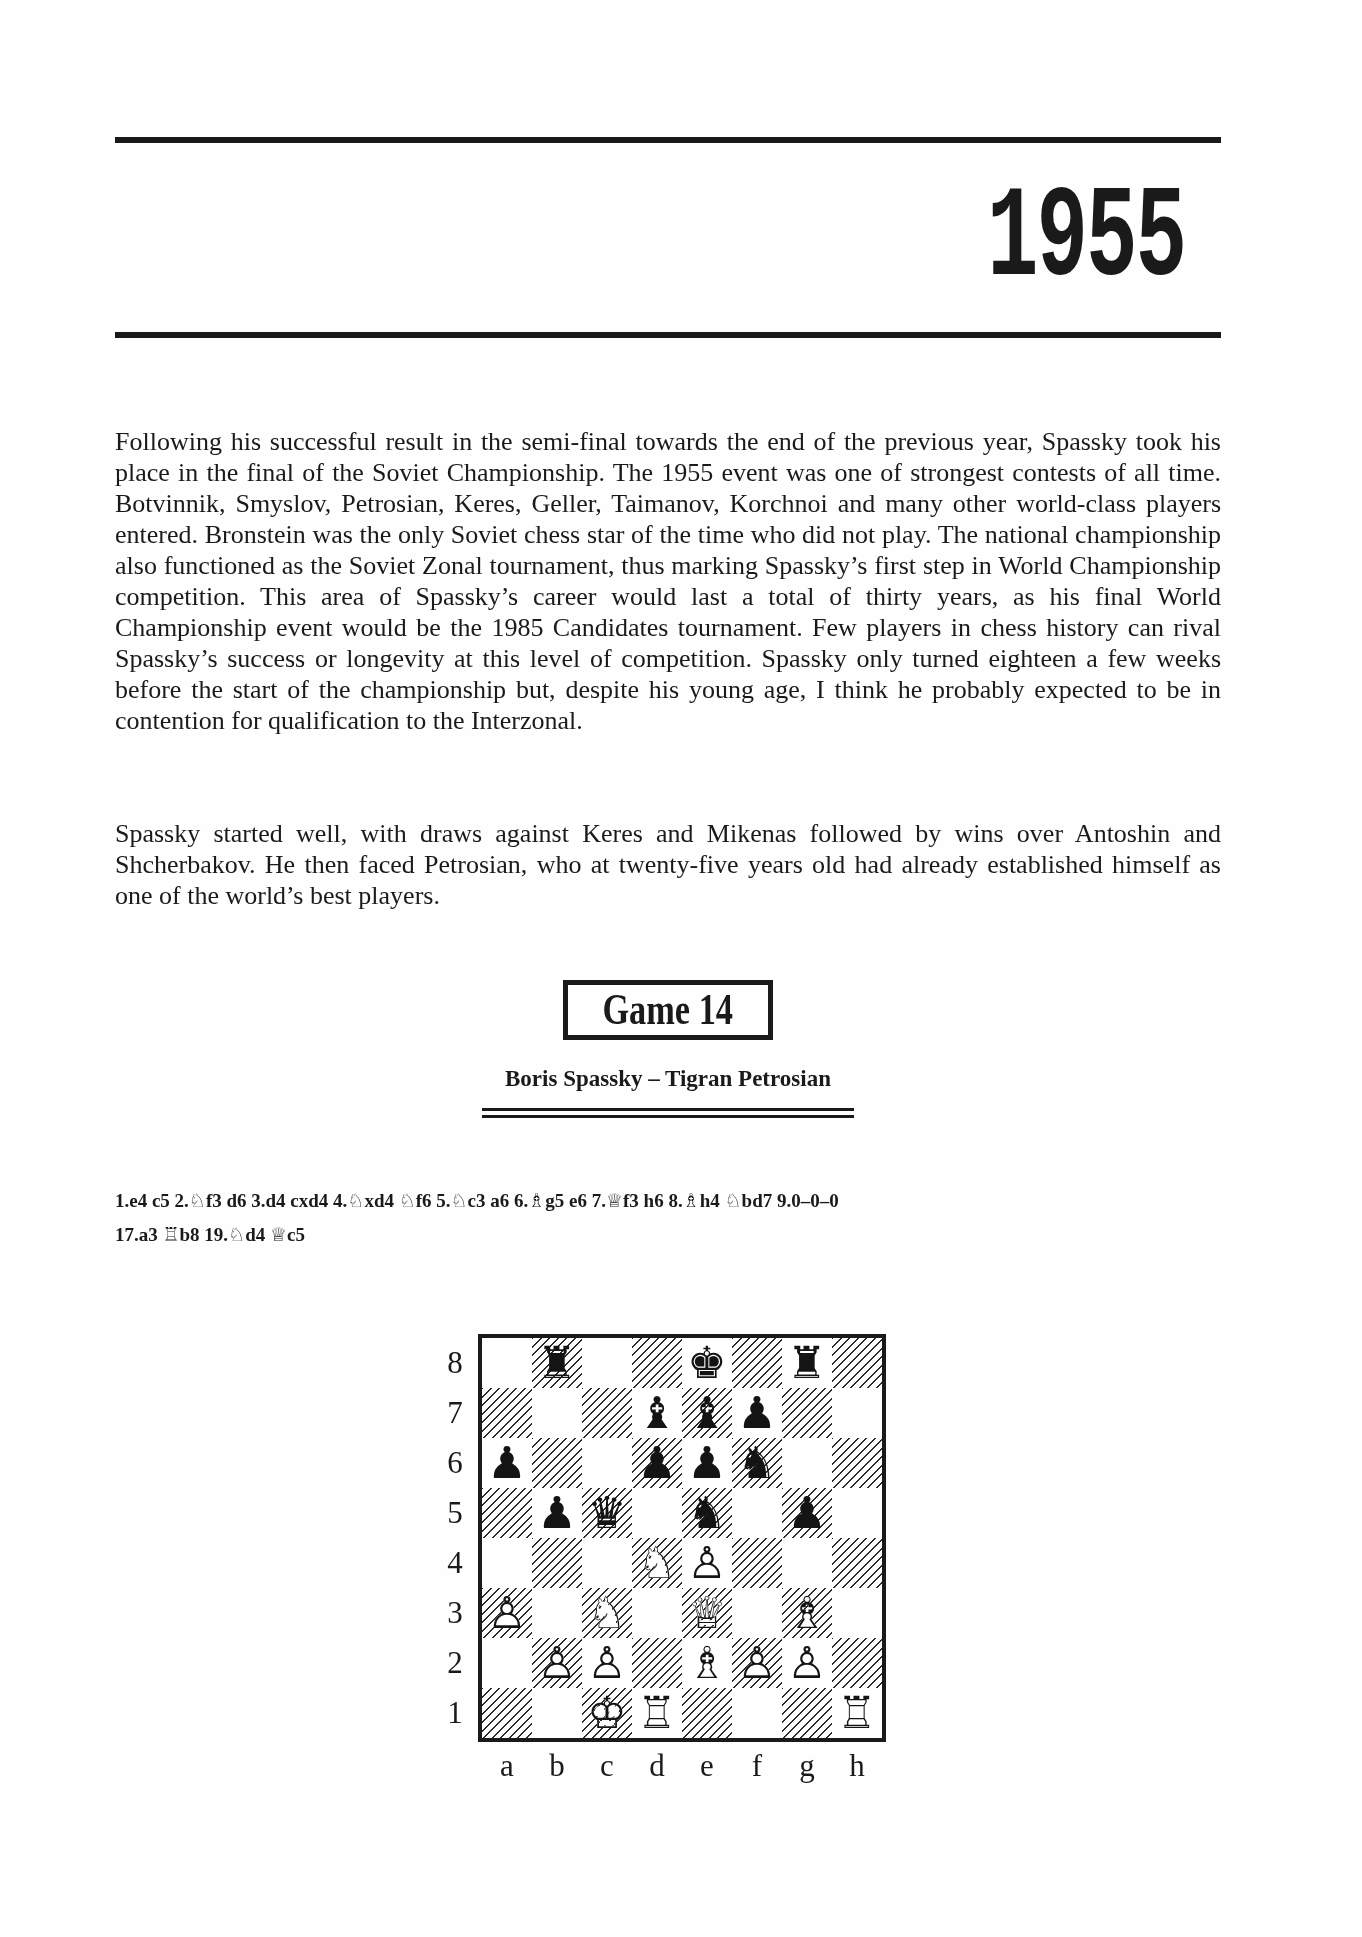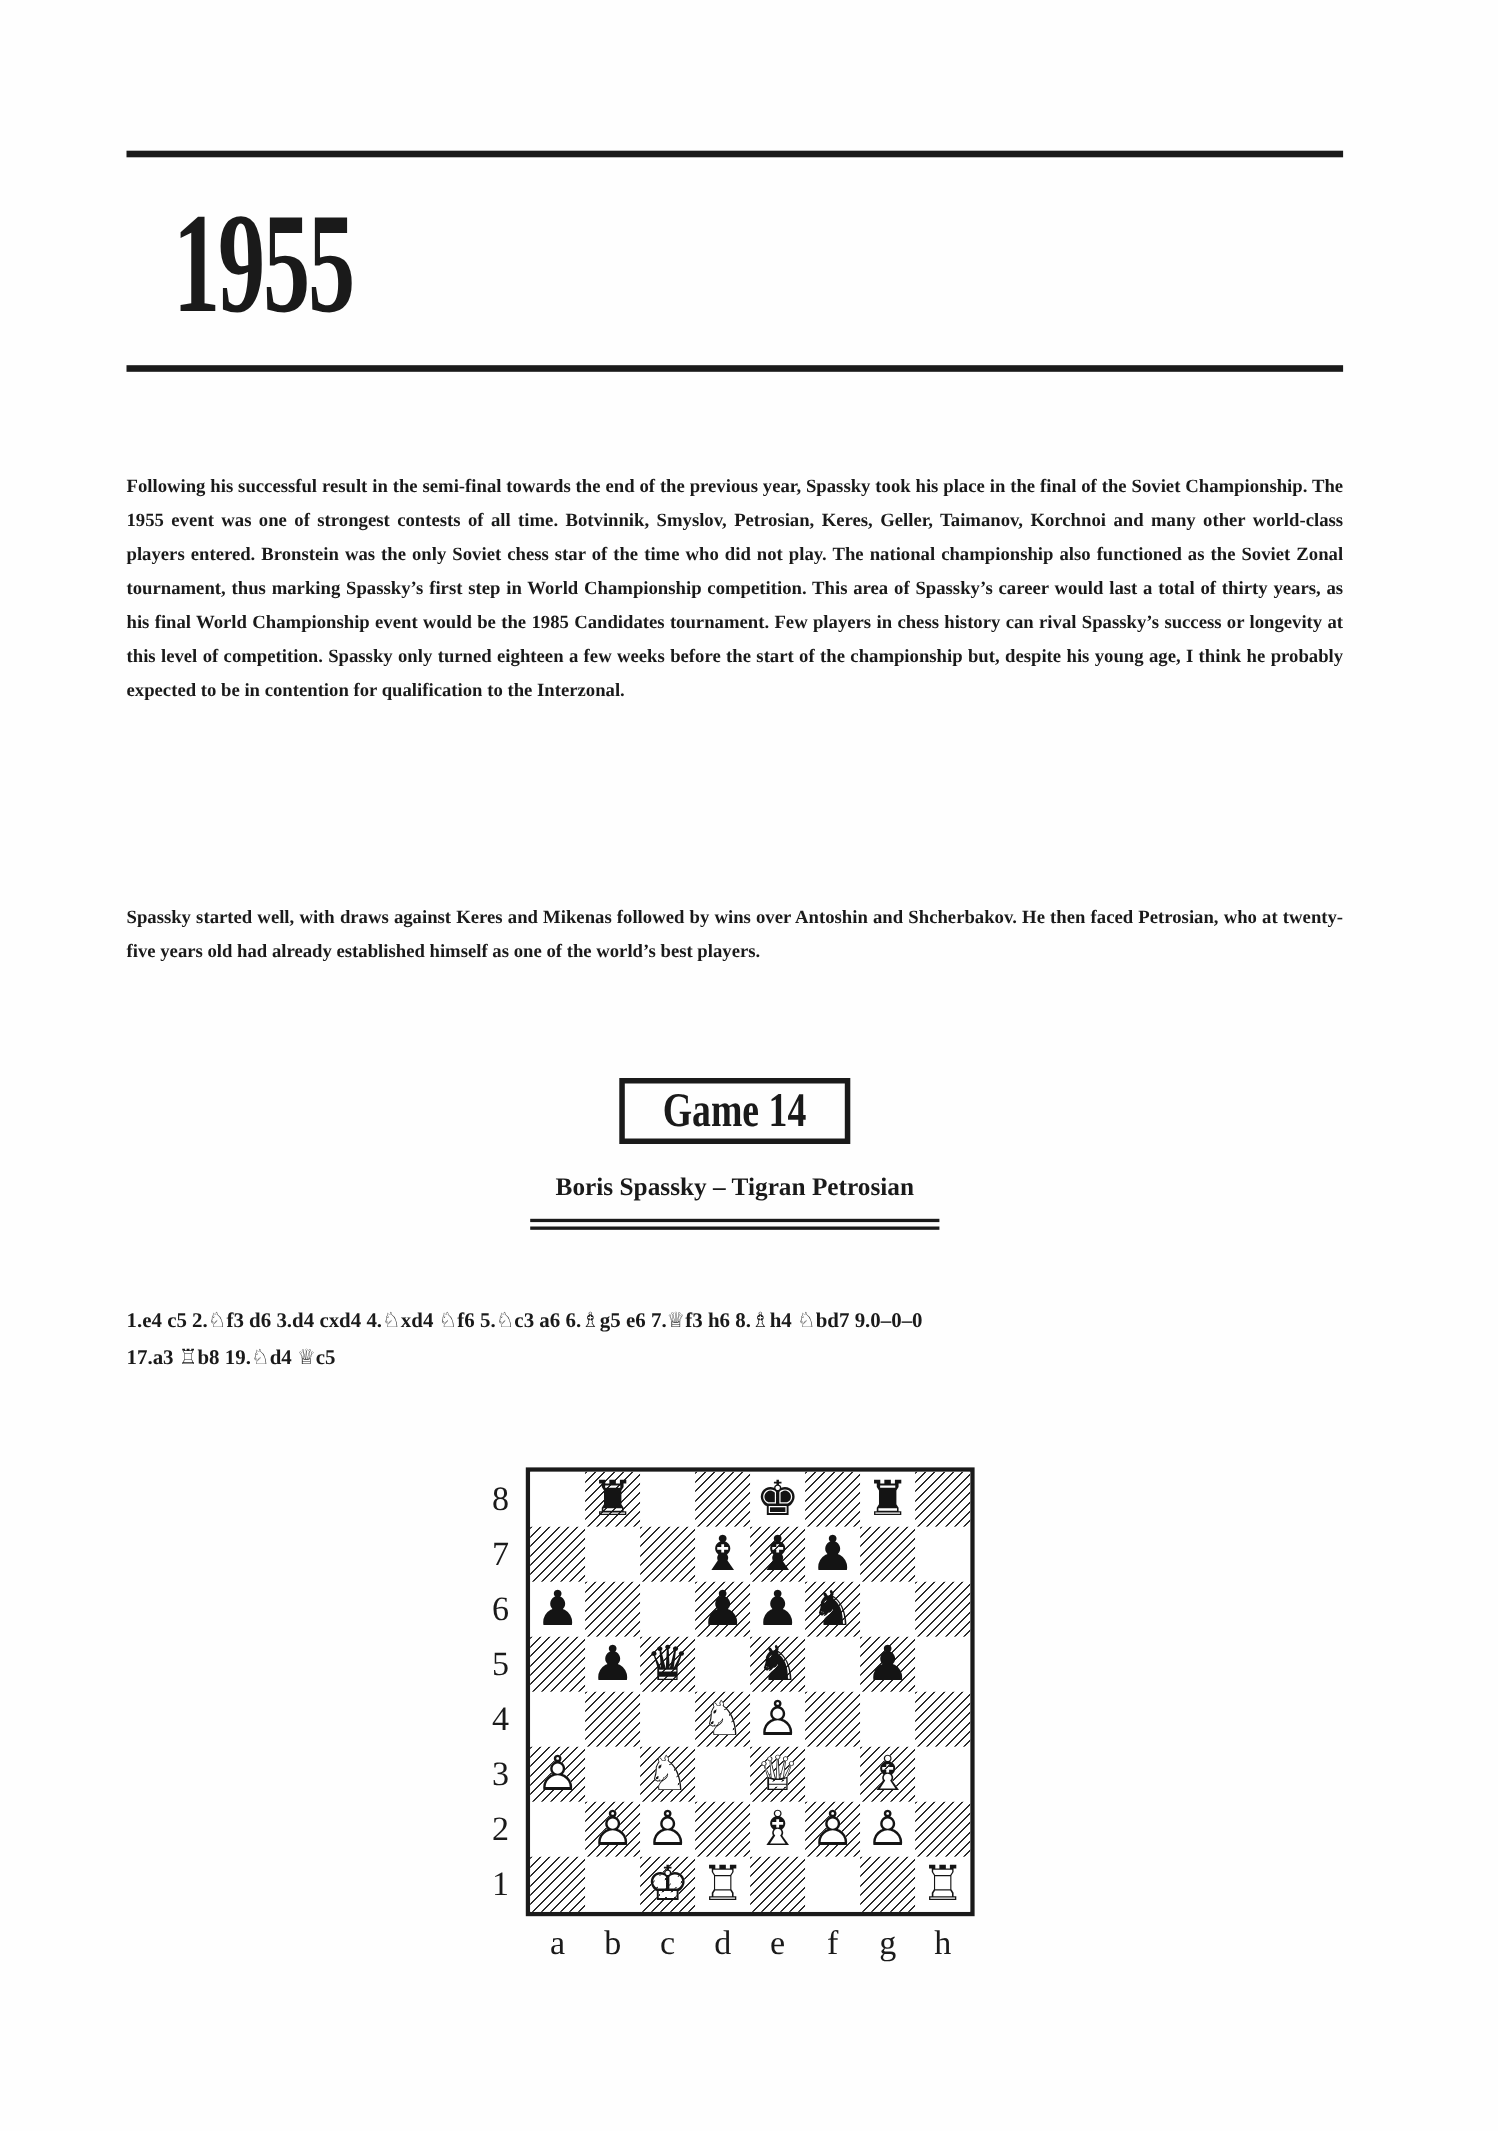--- a/index.html
+++ b/index.html
@@ -12,30 +12,30 @@
     font-family:"Liberation Serif","DejaVu Serif",serif;
     overflow:hidden;
   }
   .rule {
     position:absolute; left:115px; width:1106px; height:6px;
     background:#1a1a1a;
   }
   .rule-top { top:137px; }
   .rule-bottom { top:332px; }
   .chapter-title {
-    position:absolute; left:115px; top:146px; width:1106px; height:188px;
-    display:flex; align-items:center; justify-content:flex-start;
+    position:absolute; left:130px; top:146px; width:1106px; height:188px;
+    display:flex; align-items:center; justify-content:flex-end;font-family:Liberation Mono, monospace;
   }
   .chapter-title span {
     font-size:130px; font-weight:bold; line-height:1;
     transform:scaleX(0.66); letter-spacing:-3px;
   }
   .para {
     position:absolute; left:115px; width:1106px;
-    font-size:17px; line-height:31px; text-align:justify;font-weight:bold;
+    font-size:26px; line-height:31px; text-align:justify;
   }
   .para-1 { top:426px; }
   .para-2 { top:818px; }
   .game-box-row {
     position:absolute; left:115px; top:980px; width:1106px;
     display:flex; justify-content:center;
   }
   .game-box {
     border:5px solid #1a1a1a; height:60px; padding:0 16px;
     display:flex; align-items:center; justify-content:center;

